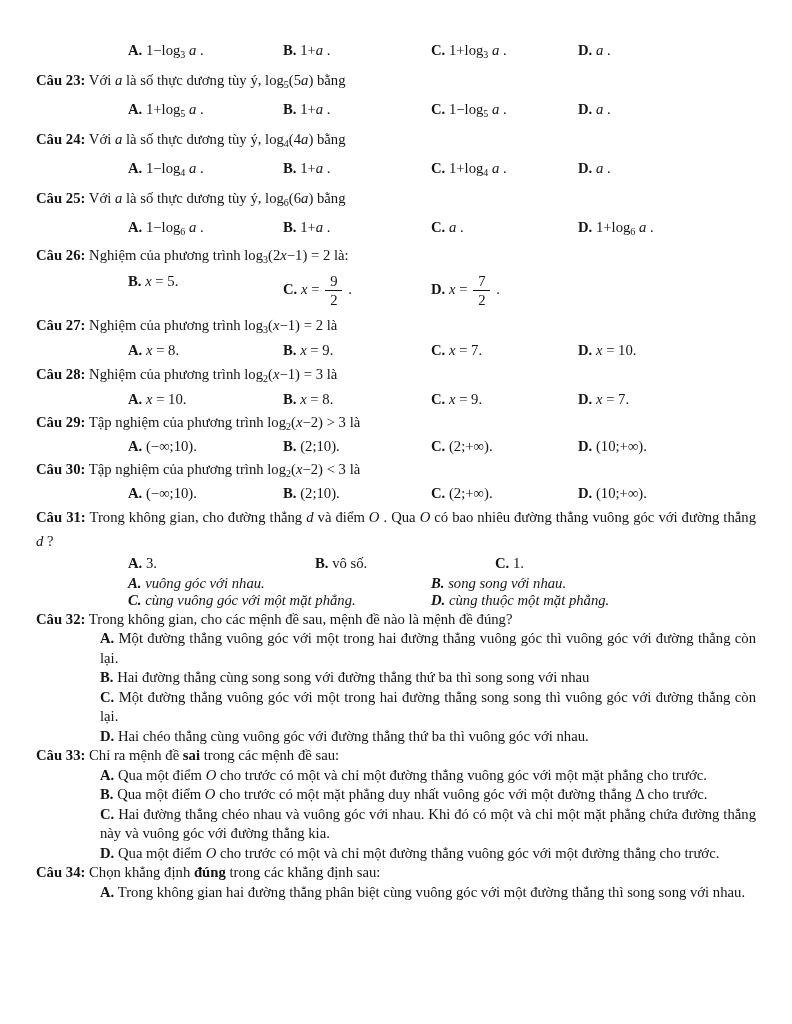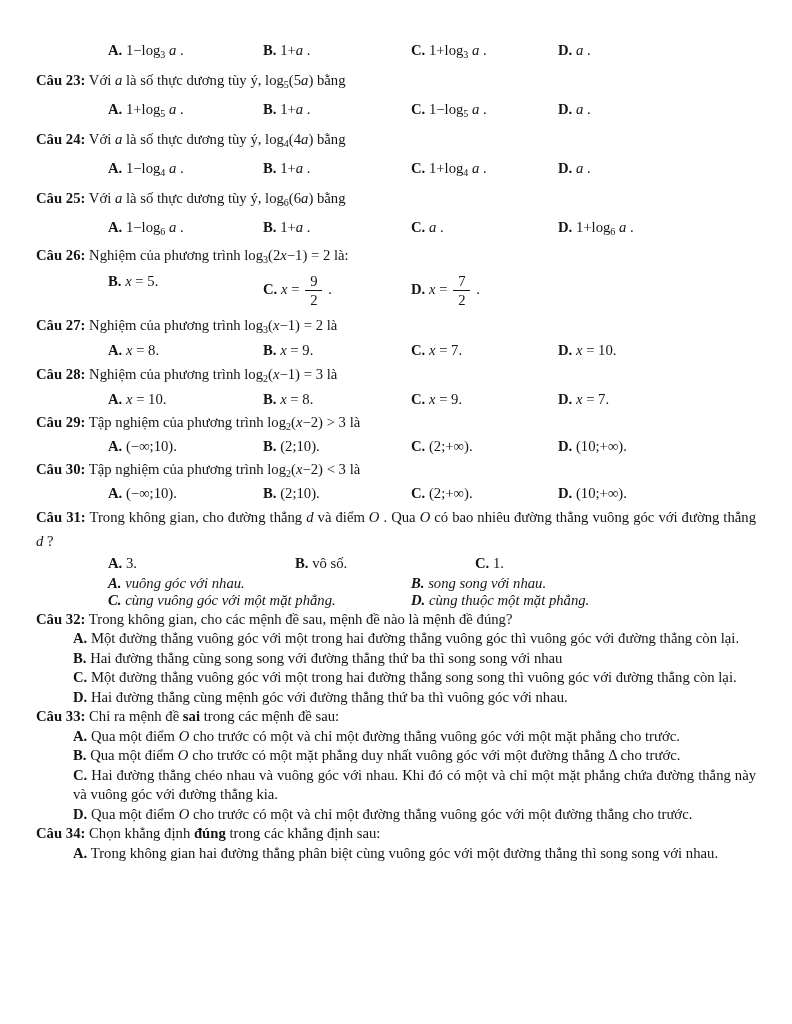--- a/index.html
+++ b/index.html
@@ -21,28 +21,28 @@
     width: 720px;
     box-sizing: content-box;
   }
   p { margin: 0; }
   .stem { text-align: justify; }
   .qnum { font-weight: bold; }
   .opt-label { font-weight: bold; }
   
   .opts {
     display: grid;
-    margin-left: 72px;
+    margin-left: 92px;
   }
   .opts.cols4 { grid-template-columns: 155px 148px 147px 1fr; }
   .opts.cols2 { grid-template-columns: 303px 1fr; }
   .opt-cell { white-space: nowrap; }
   
   .opt-para {
-    margin-left: 37px;
+    margin-left: 64px;
     text-align: justify;
   }
   
   .pad5 { padding: 5px 0; }
   .pad4 { padding: 4px 0; }
   .pad3 { padding: 3px 0; }
   .pad2 { padding: 2px 0; }
   .pad1 { padding: 1px 0; gap: 32px; }
   .lh24 { line-height: 24px; }
   .lh17 { line-height: 17.5px; font-style: italic; }
@@ -167,21 +167,21 @@
         <div class="opt-cell"><span class="opt-label">B.</span> <span>song song với nhau.</span></div>
         <div class="opt-cell"><span class="opt-label">C.</span> <span>cùng vuông góc với một mặt phẳng.</span></div>
         <div class="opt-cell"><span class="opt-label">D.</span> <span>cùng thuộc một mặt phẳng.</span></div>
       </div>
     </div>
     <div class="q">
       <p class="stem "><span class="qnum">Câu 32:</span> Trong không gian, cho các mệnh đề sau, mệnh đề nào là mệnh đề đúng?</p>
       <p class="opt-para"><span class="opt-label">A.</span> <span>Một đường thẳng vuông góc với một trong hai đường thẳng vuông góc thì vuông góc với đường thẳng còn lại.</span></p>
       <p class="opt-para"><span class="opt-label">B.</span> <span>Hai đường thẳng cùng song song với đường thẳng thứ ba thì song song với nhau</span></p>
       <p class="opt-para"><span class="opt-label">C.</span> <span>Một đường thẳng vuông góc với một trong hai đường thẳng song song thì vuông góc với đường thẳng còn lại.</span></p>
-      <p class="opt-para"><span class="opt-label">D.</span> <span>Hai đường thẳng cùng mệnh góc với đường thẳng thứ ba thì vuông góc với nhau.</span></p>
+      <p class="opt-para"><span class="opt-label">D.</span> <span>Hai chéo thẳng cùng vuông góc với đường thẳng thứ ba thì vuông góc với nhau.</span></p>
     </div>
     <div class="q">
       <p class="stem "><span class="qnum">Câu 33:</span> Chỉ ra mệnh đề <b>sai</b> trong các mệnh đề sau:</p>
       <p class="opt-para"><span class="opt-label">A.</span> <span>Qua một điểm <i>O</i> cho trước có một và chỉ một đường thẳng vuông góc với một mặt phẳng cho trước.</span></p>
       <p class="opt-para"><span class="opt-label">B.</span> <span>Qua một điểm <i>O</i> cho trước có một mặt phẳng duy nhất vuông góc với một đường thẳng Δ cho trước.</span></p>
       <p class="opt-para"><span class="opt-label">C.</span> <span>Hai đường thẳng chéo nhau và vuông góc với nhau. Khi đó có một và chỉ một mặt phẳng chứa đường thẳng này và vuông góc với đường thẳng kia.</span></p>
       <p class="opt-para"><span class="opt-label">D.</span> <span>Qua một điểm <i>O</i> cho trước có một và chỉ một đường thẳng vuông góc với một đường thẳng cho trước.</span></p>
     </div>
     <div class="q">
       <p class="stem "><span class="qnum">Câu 34:</span> Chọn khẳng định <b>đúng</b> trong các khẳng định sau:</p>

